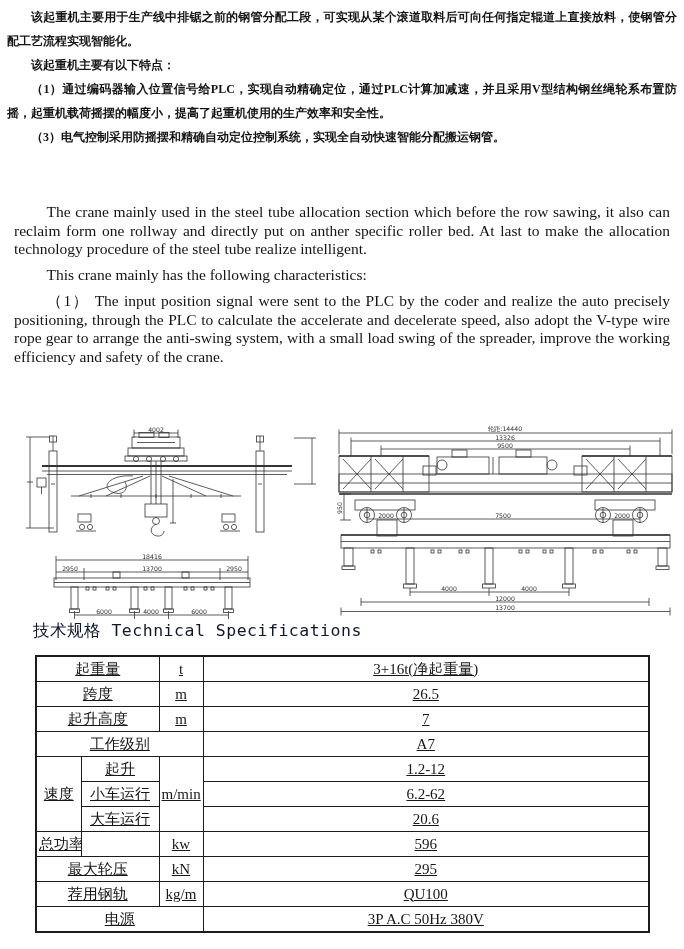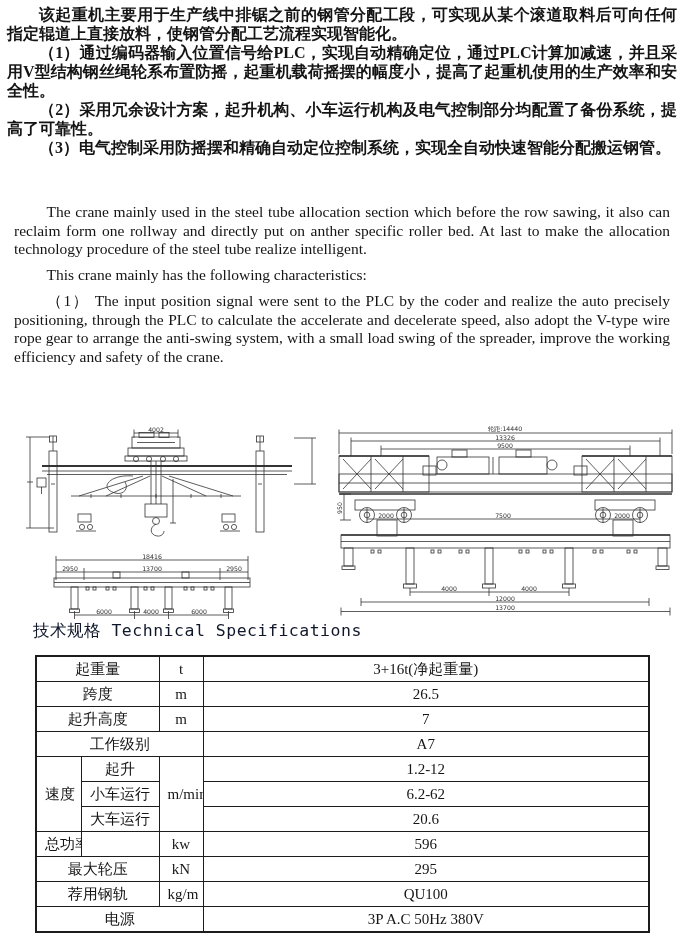--- a/index.html
+++ b/index.html
@@ -3,21 +3,21 @@
 <meta charset="utf-8">
 <style>
   html,body{margin:0;padding:0;}
   body{
     width:684px;height:949px;background:#ffffff;position:relative;overflow:hidden;
     font-family:"Liberation Serif","DejaVu Serif",serif;color:#141414;
     -webkit-font-smoothing:antialiased;
   }
   .zh-block{
     position:absolute;top:5px;left:7px;width:670px;
-    font-size:16px;line-height:19px;font-weight:bold;text-align:justify;
+    font-size:12px;line-height:24px;font-weight:bold;text-align:justify;
   }
   .zh-block p{margin:0;text-indent:2em;}
   .en-block{
     position:absolute;top:196px;left:7px;width:670px;
     font-size:15.5px;line-height:18.7px;text-align:justify;font-weight:normal;
   }
   .en-block p{margin:7px;text-indent:2.1em;}
   .drawing{position:absolute;top:424px;}
   #drawing-front{left:16px;}
   #drawing-side{left:331px;}
@@ -29,33 +29,33 @@
     position:absolute;top:620px;left:33px;
     font-family:"DejaVu Sans Mono","Liberation Mono",monospace;
     font-size:16.5px;font-weight:normal;letter-spacing:.5px;color:#0f172a;
   }
   table.specs{
     position:absolute;top:655px;left:35px;width:615px;
     border-collapse:collapse;table-layout:fixed;
     border:2.4px solid #1c1c1c;
   }
   table.specs td{
-    border:1.5px solid #1c1c1c;height:24px;padding:0 8px;
+    border:1.5px solid #1c1c1c;height:24px;padding:0 2px;
     text-align:center;vertical-align:middle;
-    font-size:15px;color:#161616;overflow:hidden;white-space:nowrap;
+    font-size:15px;color:#161616;overflow:hidden;white-space:nowrap;text-decoration:underline;
   }
   td.cell-pre{white-space:pre;}
 </style>
 </head>
 <body>
 
 <div class="zh-block">
   <p>该起重机主要用于生产线中排锯之前的钢管分配工段，可实现从某个滚道取料后可向任何指定辊道上直接放料，使钢管分配工艺流程实现智能化。</p>
+  <p>该起重机主要有以下特点：</p>
   <p>（1）通过编码器输入位置信号给PLC，实现自动精确定位，通过PLC计算加减速，并且采用V型结构钢丝绳轮系布置防摇，起重机载荷摇摆的幅度小，提高了起重机使用的生产效率和安全性。</p>
-  <p>（2）采用冗余设计方案，起升机构、小车运行机构及电气控制部分均配置了备份系统，提高了可靠性。</p>
   <p>（3）电气控制采用防摇摆和精确自动定位控制系统，实现全自动快速智能分配搬运钢管。</p>
 </div>
 
 <div class="en-block">
   <p>The crane mainly used in the steel tube allocation section which before the row sawing, it also can reclaim form one rollway and directly put on anther specific roller bed. At last to make the allocation technology procedure of the steel tube realize intelligent.</p>
   <p>This crane mainly has the following characteristics:</p>
   <p>（1） The input position signal were sent to the PLC by the coder and realize the auto precisely positioning, through the PLC to calculate the accelerate and decelerate speed, also adopt the V-type wire rope gear to arrange the anti-swing system, with a small load swing of the spreader, improve the working efficiency and safety of the crane.</p>
 </div>
 
 <svg id="drawing-front" class="drawing" width="305" height="198" viewBox="0 0 305 198">

